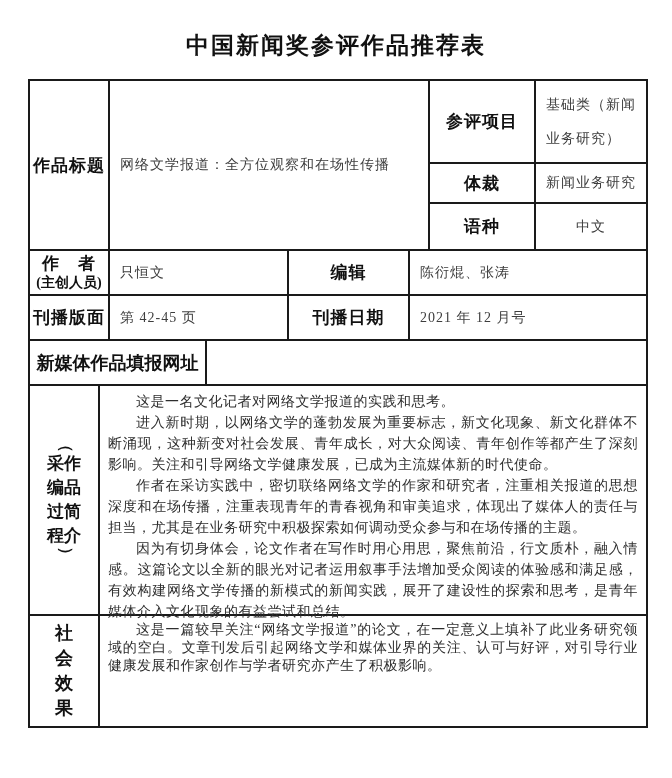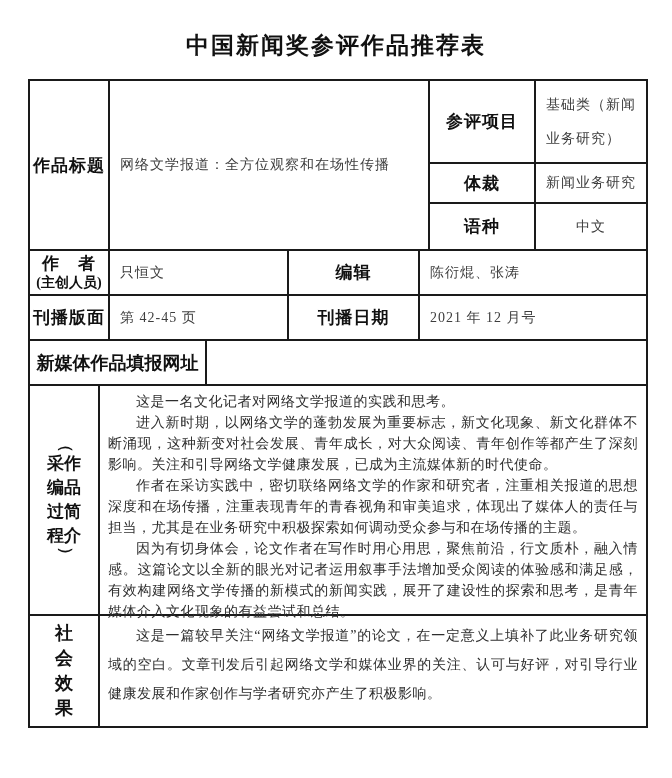--- a/index.html
+++ b/index.html
@@ -52,21 +52,21 @@
   .subrow:last-child { border-bottom: none; }
   .sub1 { height: 83px; flex: none; }
   .sub2 { height: 40px; flex: none; }
   .sub3 { flex: 1; }
   .subC { width: 106px; }
   .subD { flex: 1; line-height: 34px; }
 
   
   .r456 { height: 45px; }
   .colB2 { width: 179px; }
-  .colC2 { width: 131px; }
+  .colC2 { width: 121px; }
   .colD2 { flex: 1; }
 
   
   .r7 { height: 45px; }
   .colUrlLabel { width: 177px; font-size: 18px; letter-spacing: 0; }
   .colUrlValue { flex: 1; }
 
   
   .r8 { height: 230px; }
   .r9 { height: 110px; }
@@ -74,21 +74,21 @@
   .text-cell {
     flex: 1; padding: 5px 8px 2px 8px;
     font-size: 14px; color: #2e2e2e;
   }
   .para {
     text-indent: 2em;
     text-align: justify;
     line-height: 21px;
     letter-spacing: 0.5px;
   }
-  .para-wide { line-height: 29px; }
+  .para-wide { line-height: 18px; }
 
   .vlabel {
     display: flex; flex-direction: column;
     align-items: center; justify-content: center;
   }
   .vlabel .bracket {
     font-weight: bold; font-size: 16px; color: #111;
     transform: rotate(90deg);
     height: 14px; line-height: 12px;
   }

